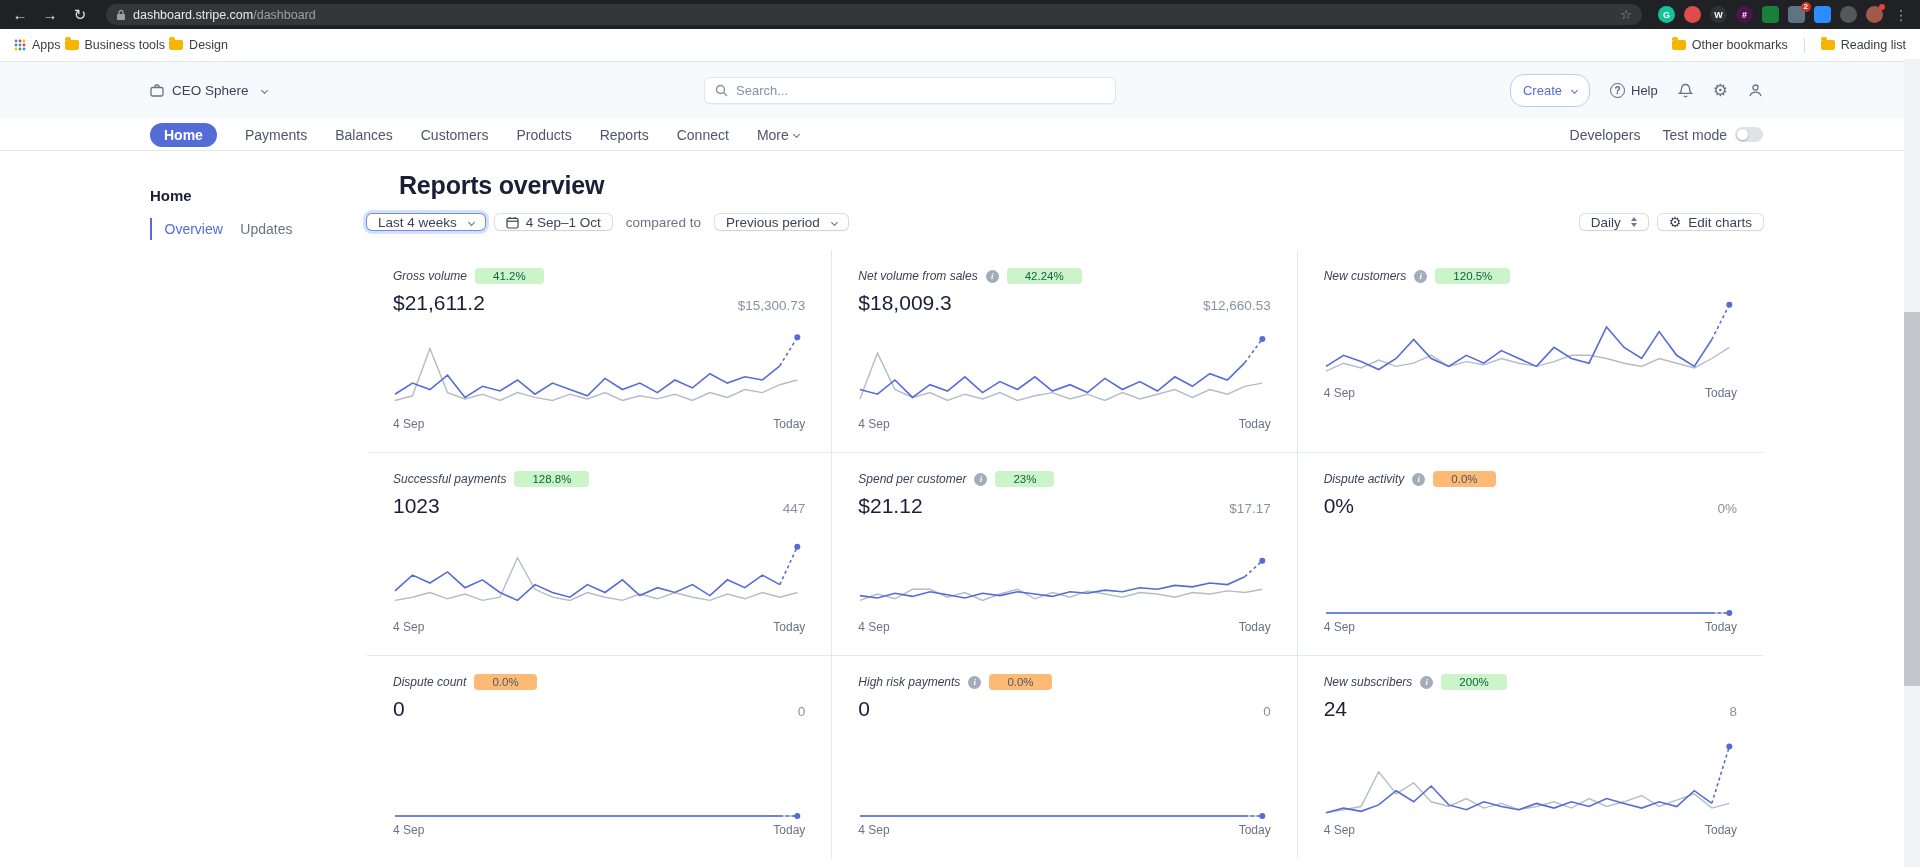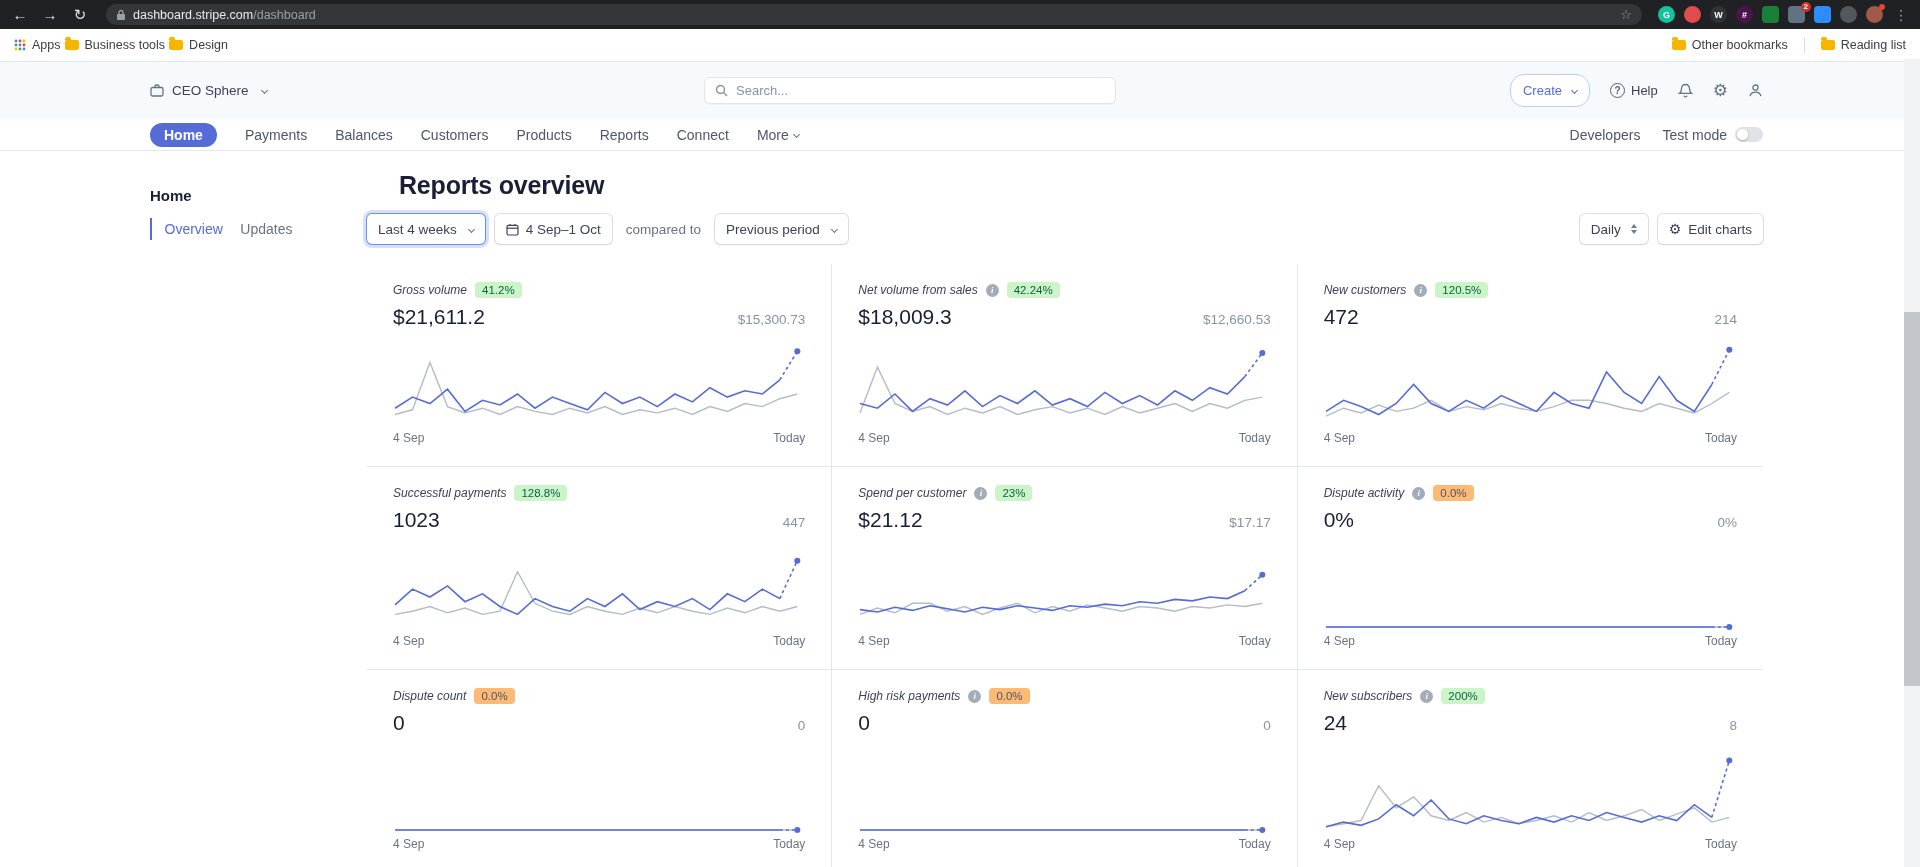--- a/index.html
+++ b/index.html
@@ -75,21 +75,21 @@
   .side-heading { font-size:15px; font-weight:bold; color:#1a1f36; }
   .side-items { margin-top:14px; border-left:1px solid #e3e8ee; display:flex; flex-direction:row; gap:4px; }
   .side-item { font-size:14px; color:#697386; padding:3px 0 3px 13px; border-left:2px solid transparent;
     margin-left:-1.5px; cursor:pointer; text-decoration:none; }
   .side-item.active { color:#556cd6; border-left-color:#556cd6; }
 
   .main { flex:1; padding:20px 157px 0 0; }
   .page-title { font-size:25px; font-weight:bold; color:#1a1f36; letter-spacing:-0.2px; margin-bottom:14px;margin-left:32px; }
 
   .controls { display:flex; align-items:center; gap:10px; margin-bottom:20px; }
-  .ctl-btn { height:30px; background:#fff; border-radius:5px; display:flex; align-items:center;
+  .ctl-btn { height:16px; background:#fff; border-radius:5px; display:flex; align-items:center;
     padding:8px 11px; gap:7px; font-size:13.5px; color:#3c4257; cursor:pointer;
     box-shadow:0 0 0 1px rgba(60,66,87,0.16), 0 1px 2px rgba(60,66,87,0.1); }
   .ctl-btn.focused { box-shadow:0 0 0 1px #6c8eef, 0 0 0 4px rgba(108,142,239,0.28); }
   .compared-to { font-size:13.5px; color:#697386; margin:0 4px; }
   .controls-right { margin-left:auto; display:flex; align-items:center; gap:10px; }
   .updown { display:flex; flex-direction:column; gap:2px; margin-left:3px; }
   .tri-up { width:0; height:0; border-left:3.5px solid transparent; border-right:3.5px solid transparent;
     border-bottom:4px solid #6b7c93; }
   .tri-down { width:0; height:0; border-left:3.5px solid transparent; border-right:3.5px solid transparent;
     border-top:4px solid #6b7c93; }
@@ -97,21 +97,21 @@
   
   .grid { display:grid; grid-template-columns:repeat(3, 1fr); }
   .card { height:203px; padding:18px 26px 0 26px; cursor:pointer; }
   .card:not(:nth-child(3n)) { border-right:1px solid #e3e8ee; }
   .card:nth-child(-n+6) { border-bottom:1px solid #e3e8ee; }
   .card-head { display:flex; align-items:center; gap:8px; }
   .card-title { font-size:12px; color:#3c4257;font-style:italic; }
   .info-icon { width:13px; height:13px; border-radius:50%; background:#a3acb9; color:#fff;
     font-size:9px; font-weight:bold; display:flex; align-items:center; justify-content:center;
     font-family:"Liberation Serif", serif; font-style:italic; }
-  .badge { font-size:11.5px; padding:2px 7px; border-radius:4px; font-weight:500; }
+  .badge { font-size:11.5px; padding:2px 18px; border-radius:4px; font-weight:500; }
   .badge-pos { background:#cbf4c9; color:#0e6245; }
   .badge-neu { background:#fdba74; color:#4f566b; }
   .card-values { display:flex; align-items:baseline; justify-content:space-between; margin-top:7px; }
   .value { font-size:21px; color:#1a1f36; }
   .compare { font-size:13.5px; color:#8792a2; }
   .spark { width:100%; height:95px; display:block; margin-top:6px; }
   .xlabels { display:flex; justify-content:space-between; font-size:12px; color:#697386; margin-top:1px; }
 
   
   .scroll-track { position:absolute; top:59px; right:0; width:16px; height:808px; background:#f1f3f4; }
@@ -340,24 +340,20 @@
       <span>4 Sep</span>
       <span>Today</span>
     </div>
   </div>
         <div class="card">
     <div class="card-head">
       <span class="card-title">New customers</span>
       <span class="info-icon">i</span>
       <span class="badge badge-pos">120.5%</span>
     </div>
-    <div class="card-values">
-      <span class="value">472</span>
-      <span class="compare">214</span>
-    </div>
     <svg class="spark" preserveAspectRatio="none" viewBox="0 0 413 95">
             <polyline points="2.0,81.1 19.5,73.2 37.0,77.9 54.6,70.0 72.1,76.4 89.6,73.2 107.1,65.3 124.7,76.4 142.2,71.6 159.7,74.8 177.2,68.5 194.7,73.2 212.3,76.4 229.8,71.6 247.3,65.3 264.8,65.3 282.3,68.5 299.9,73.2 317.4,76.4 334.9,68.5 352.4,73.2 370.0,77.9 387.5,68.5 405.0,57.4" fill="none" stroke="#b4bcc8" stroke-width="1.4"></polyline>
             <polyline points="2.0,76.4 19.5,65.3 37.0,71.6 54.6,79.5 72.1,68.5 89.6,49.5 107.1,68.5 124.7,76.4 142.2,65.3 159.7,73.2 177.2,60.6 194.7,68.5 212.3,76.4 229.8,57.4 247.3,68.5 264.8,73.2 282.3,36.9 299.9,57.4 317.4,68.5 334.9,41.6 352.4,65.3 370.0,76.4 387.5,49.5" fill="none" stroke="#556cd6" stroke-width="1.6"></polyline>
             <line x1="387.4782608695652" y1="49.5" x2="405" y2="14.740000000000009" stroke="#556cd6" stroke-width="1.6" stroke-dasharray="3 3"></line>
             <circle cx="405" cy="14.740000000000009" r="3" fill="#556cd6"></circle>
           </svg>
     <div class="xlabels">
       <span>4 Sep</span>
       <span>Today</span>
     </div>

